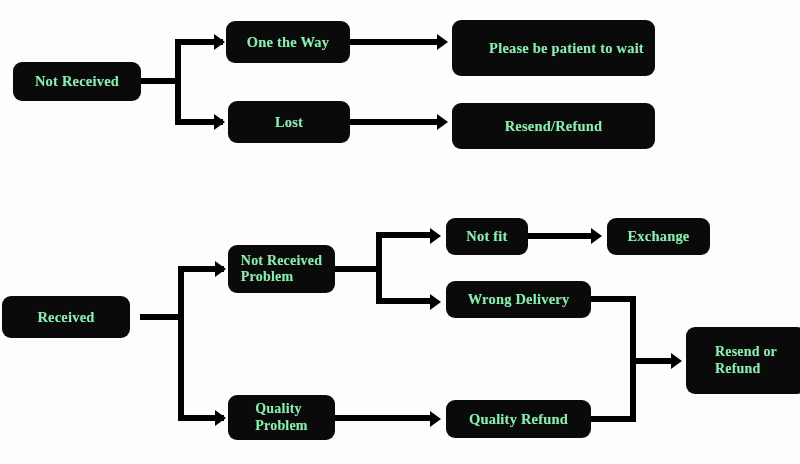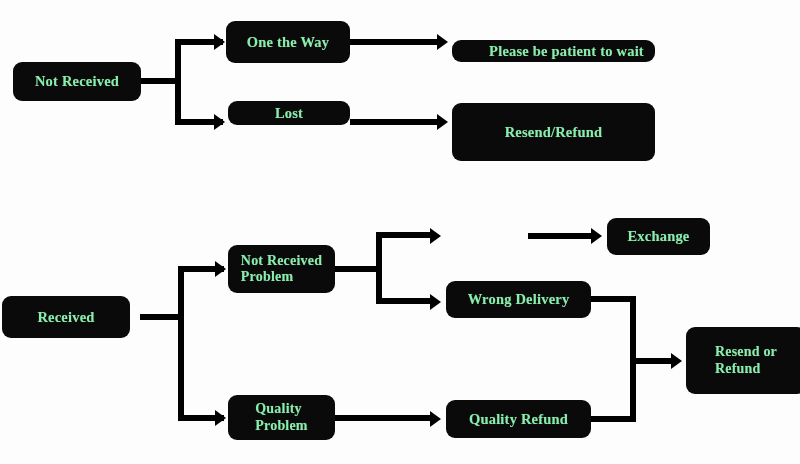--- a/index.html
+++ b/index.html
@@ -67,35 +67,35 @@
   <div class="edge h" style="left:175px; top:39px; width:48px;"></div>
   <div class="arrow" style="left:214px; top:34px;"></div>
 
   <div class="edge h" style="left:175px; top:119px; width:48px;"></div>
   <div class="arrow" style="left:214px; top:114px;"></div>
 
   <div class="node" style="left:226px; top:21px; width:124px; height:42px;">
     <span>One the Way</span>
   </div>
 
-  <div class="node" style="left:228px; top:101px; width:122px; height:24px;">
+  <div class="node" style="left:228px; top:101px; width:122px; height:42px;">
     <span>Lost</span>
   </div>
 
   <div class="edge h" style="left:350px; top:39px; width:92px;"></div>
   <div class="arrow" style="left:437px; top:34px;"></div>
 
-  <div class="node" style="left:452px; top:40px; width:203px; height:22px;padding-left:32px;">
+  <div class="node" style="left:452px; top:20px; width:203px; height:56px;padding-left:32px;">
     <span>Please be patient to wait</span>
   </div>
 
   <div class="edge h" style="left:350px; top:119px; width:92px;"></div>
   <div class="arrow" style="left:437px; top:114px;"></div>
 
-  <div class="node" style="left:452px; top:103px; width:203px; height:58px;">
+  <div class="node" style="left:452px; top:103px; width:203px; height:46px;">
     <span>Resend/Refund</span>
   </div>
 
   <div class="node" style="left:2px; top:296px; width:128px; height:42px;">
     <span>Received</span>
   </div>
 
   <div class="edge h" style="left:140px; top:314px; width:44px;"></div>
 
   <div class="edge v" style="left:178px; top:266px; height:152px;"></div>
@@ -122,20 +122,23 @@
 
   <div class="edge h" style="left:335px; top:266px; width:47px;"></div>
   <div class="edge v" style="left:376px; top:232px; height:72px;"></div>
 
   <div class="edge h" style="left:376px; top:232px; width:58px;"></div>
   <div class="arrow" style="left:430px; top:228px;"></div>
 
   <div class="edge h" style="left:376px; top:298px; width:58px;"></div>
   <div class="arrow" style="left:430px; top:294px;"></div>
 
+  <div class="node" style="left:446px; top:218px; width:82px; height:37px;">
+    <span>Not fit</span>
+  </div>
 
   <div class="edge h" style="left:528px; top:233px; width:66px;"></div>
   <div class="arrow" style="left:591px; top:228px;"></div>
 
   <div class="node" style="left:607px; top:218px; width:103px; height:37px;">
     <span>Exchange</span>
   </div>
 
   <div class="node" style="left:446px; top:281px; width:145px; height:37px;">
     <span>Wrong Delivery</span>

